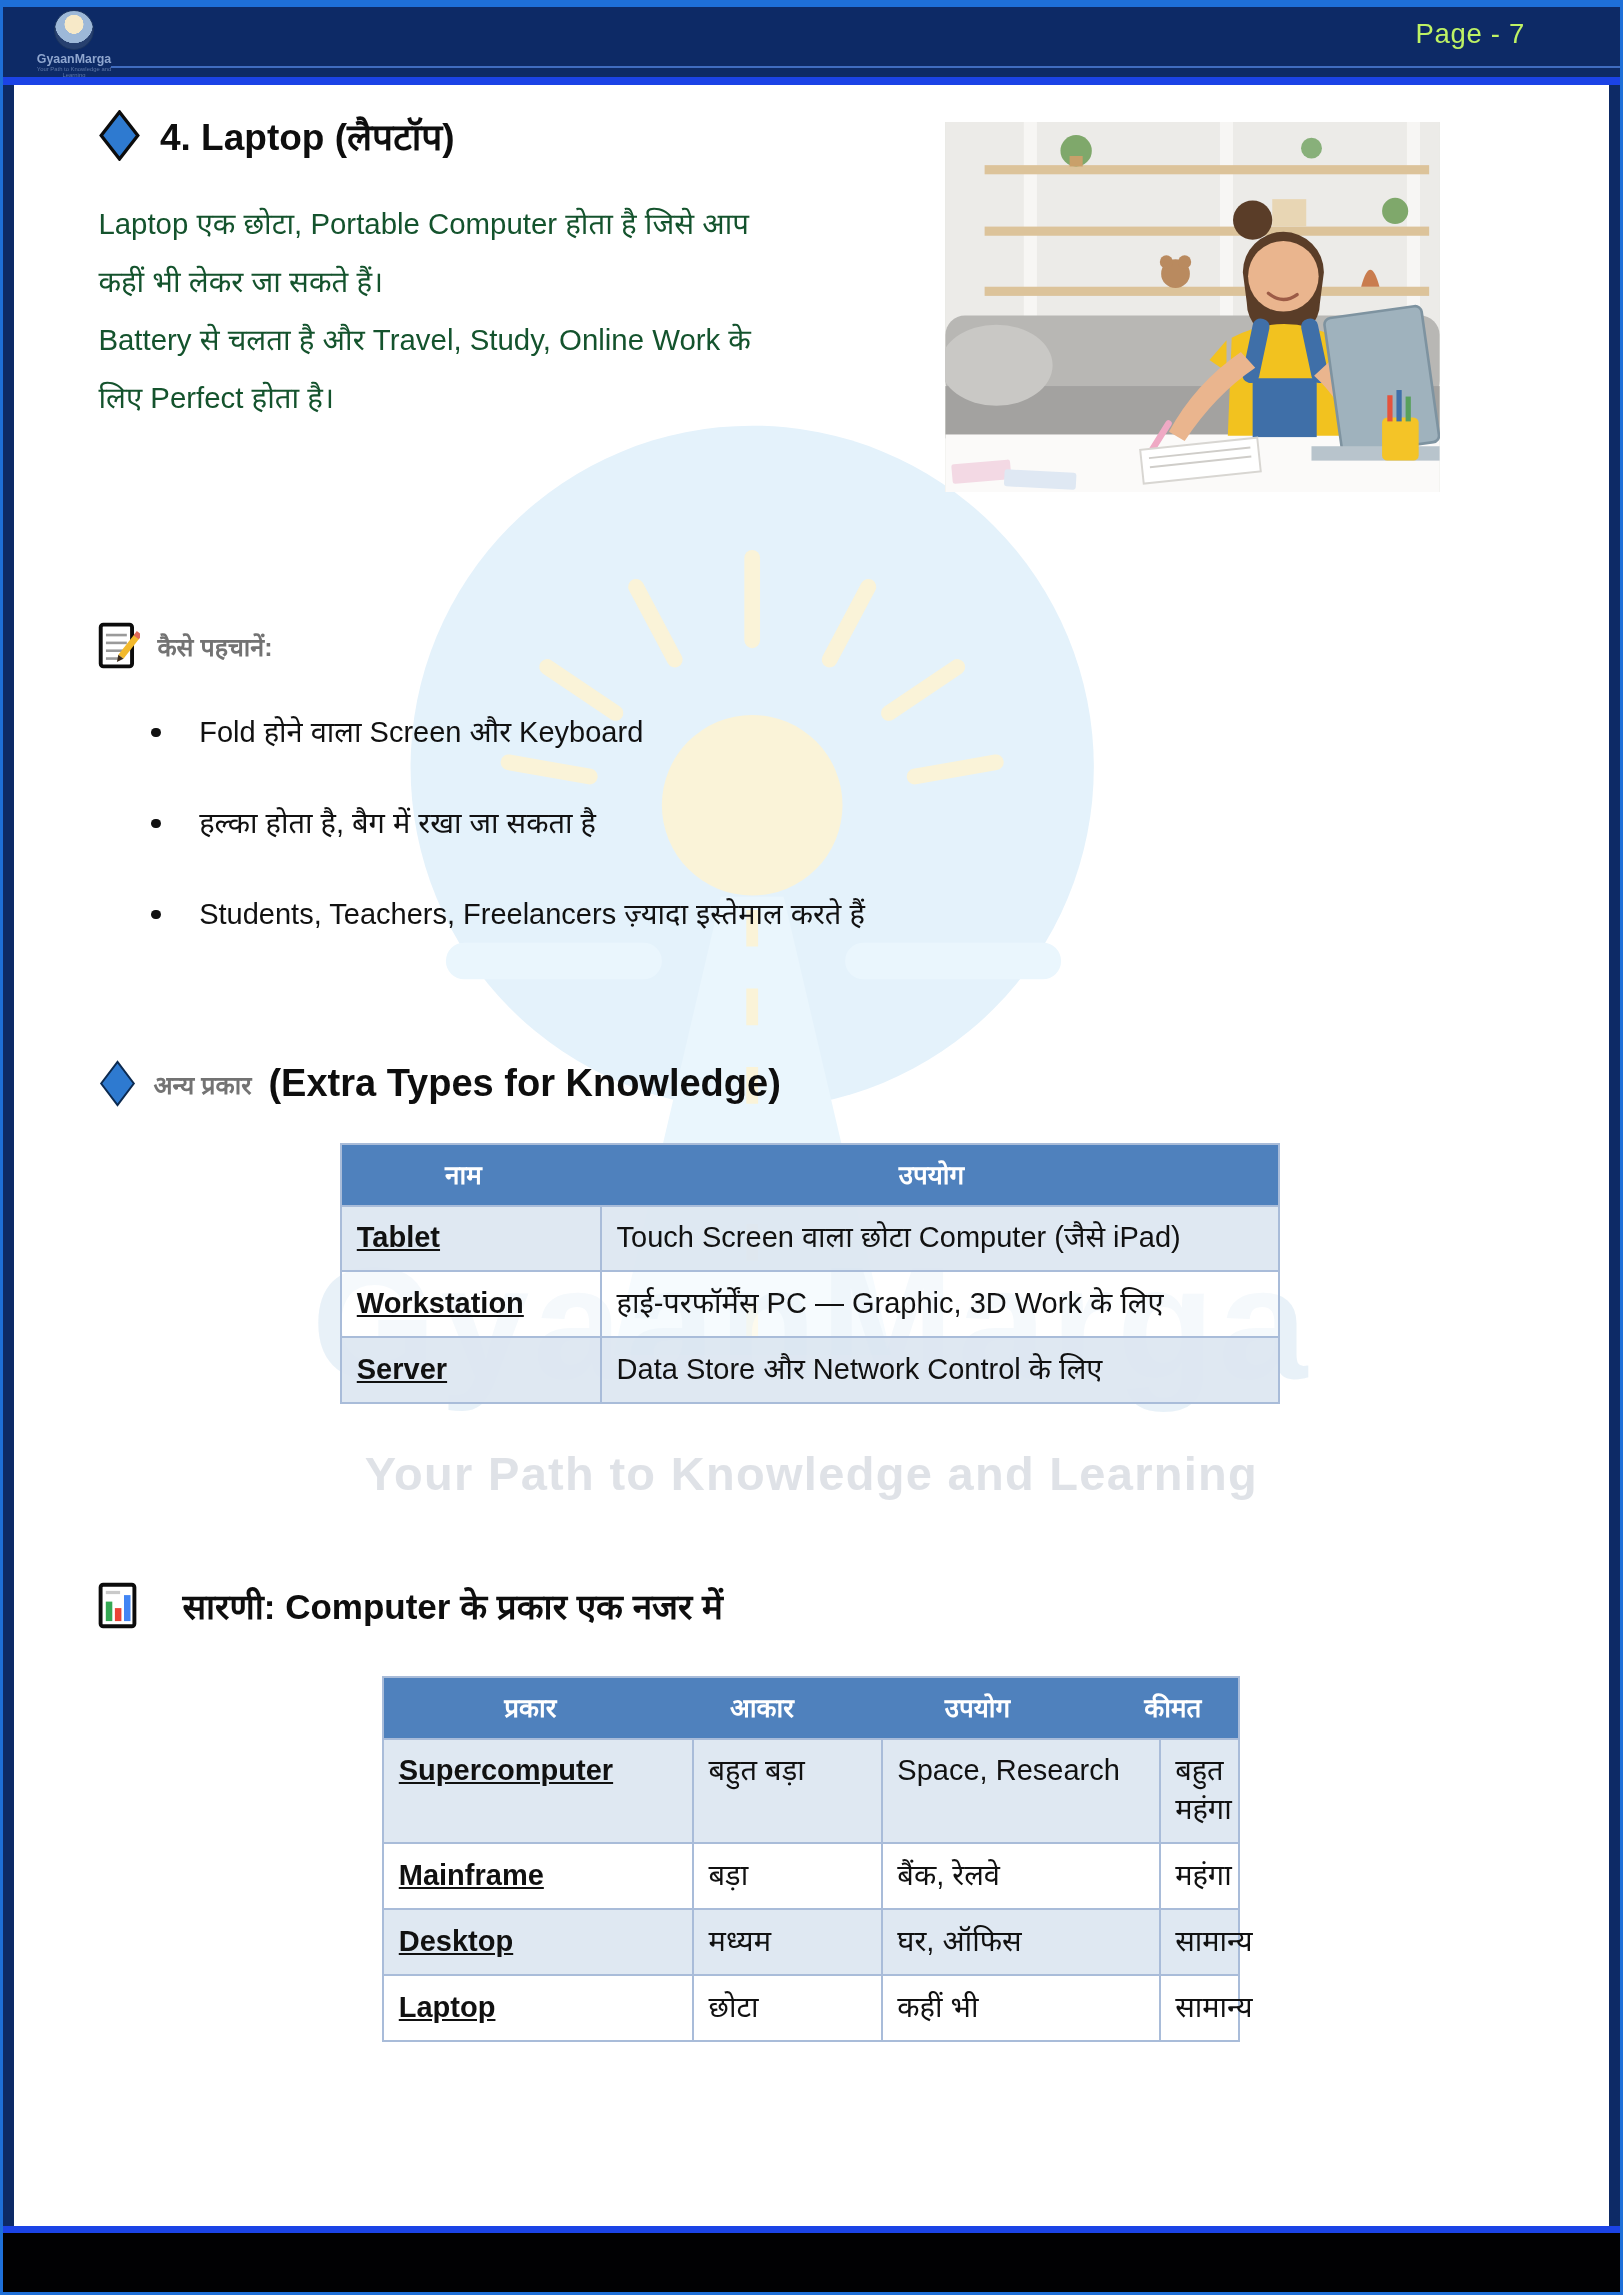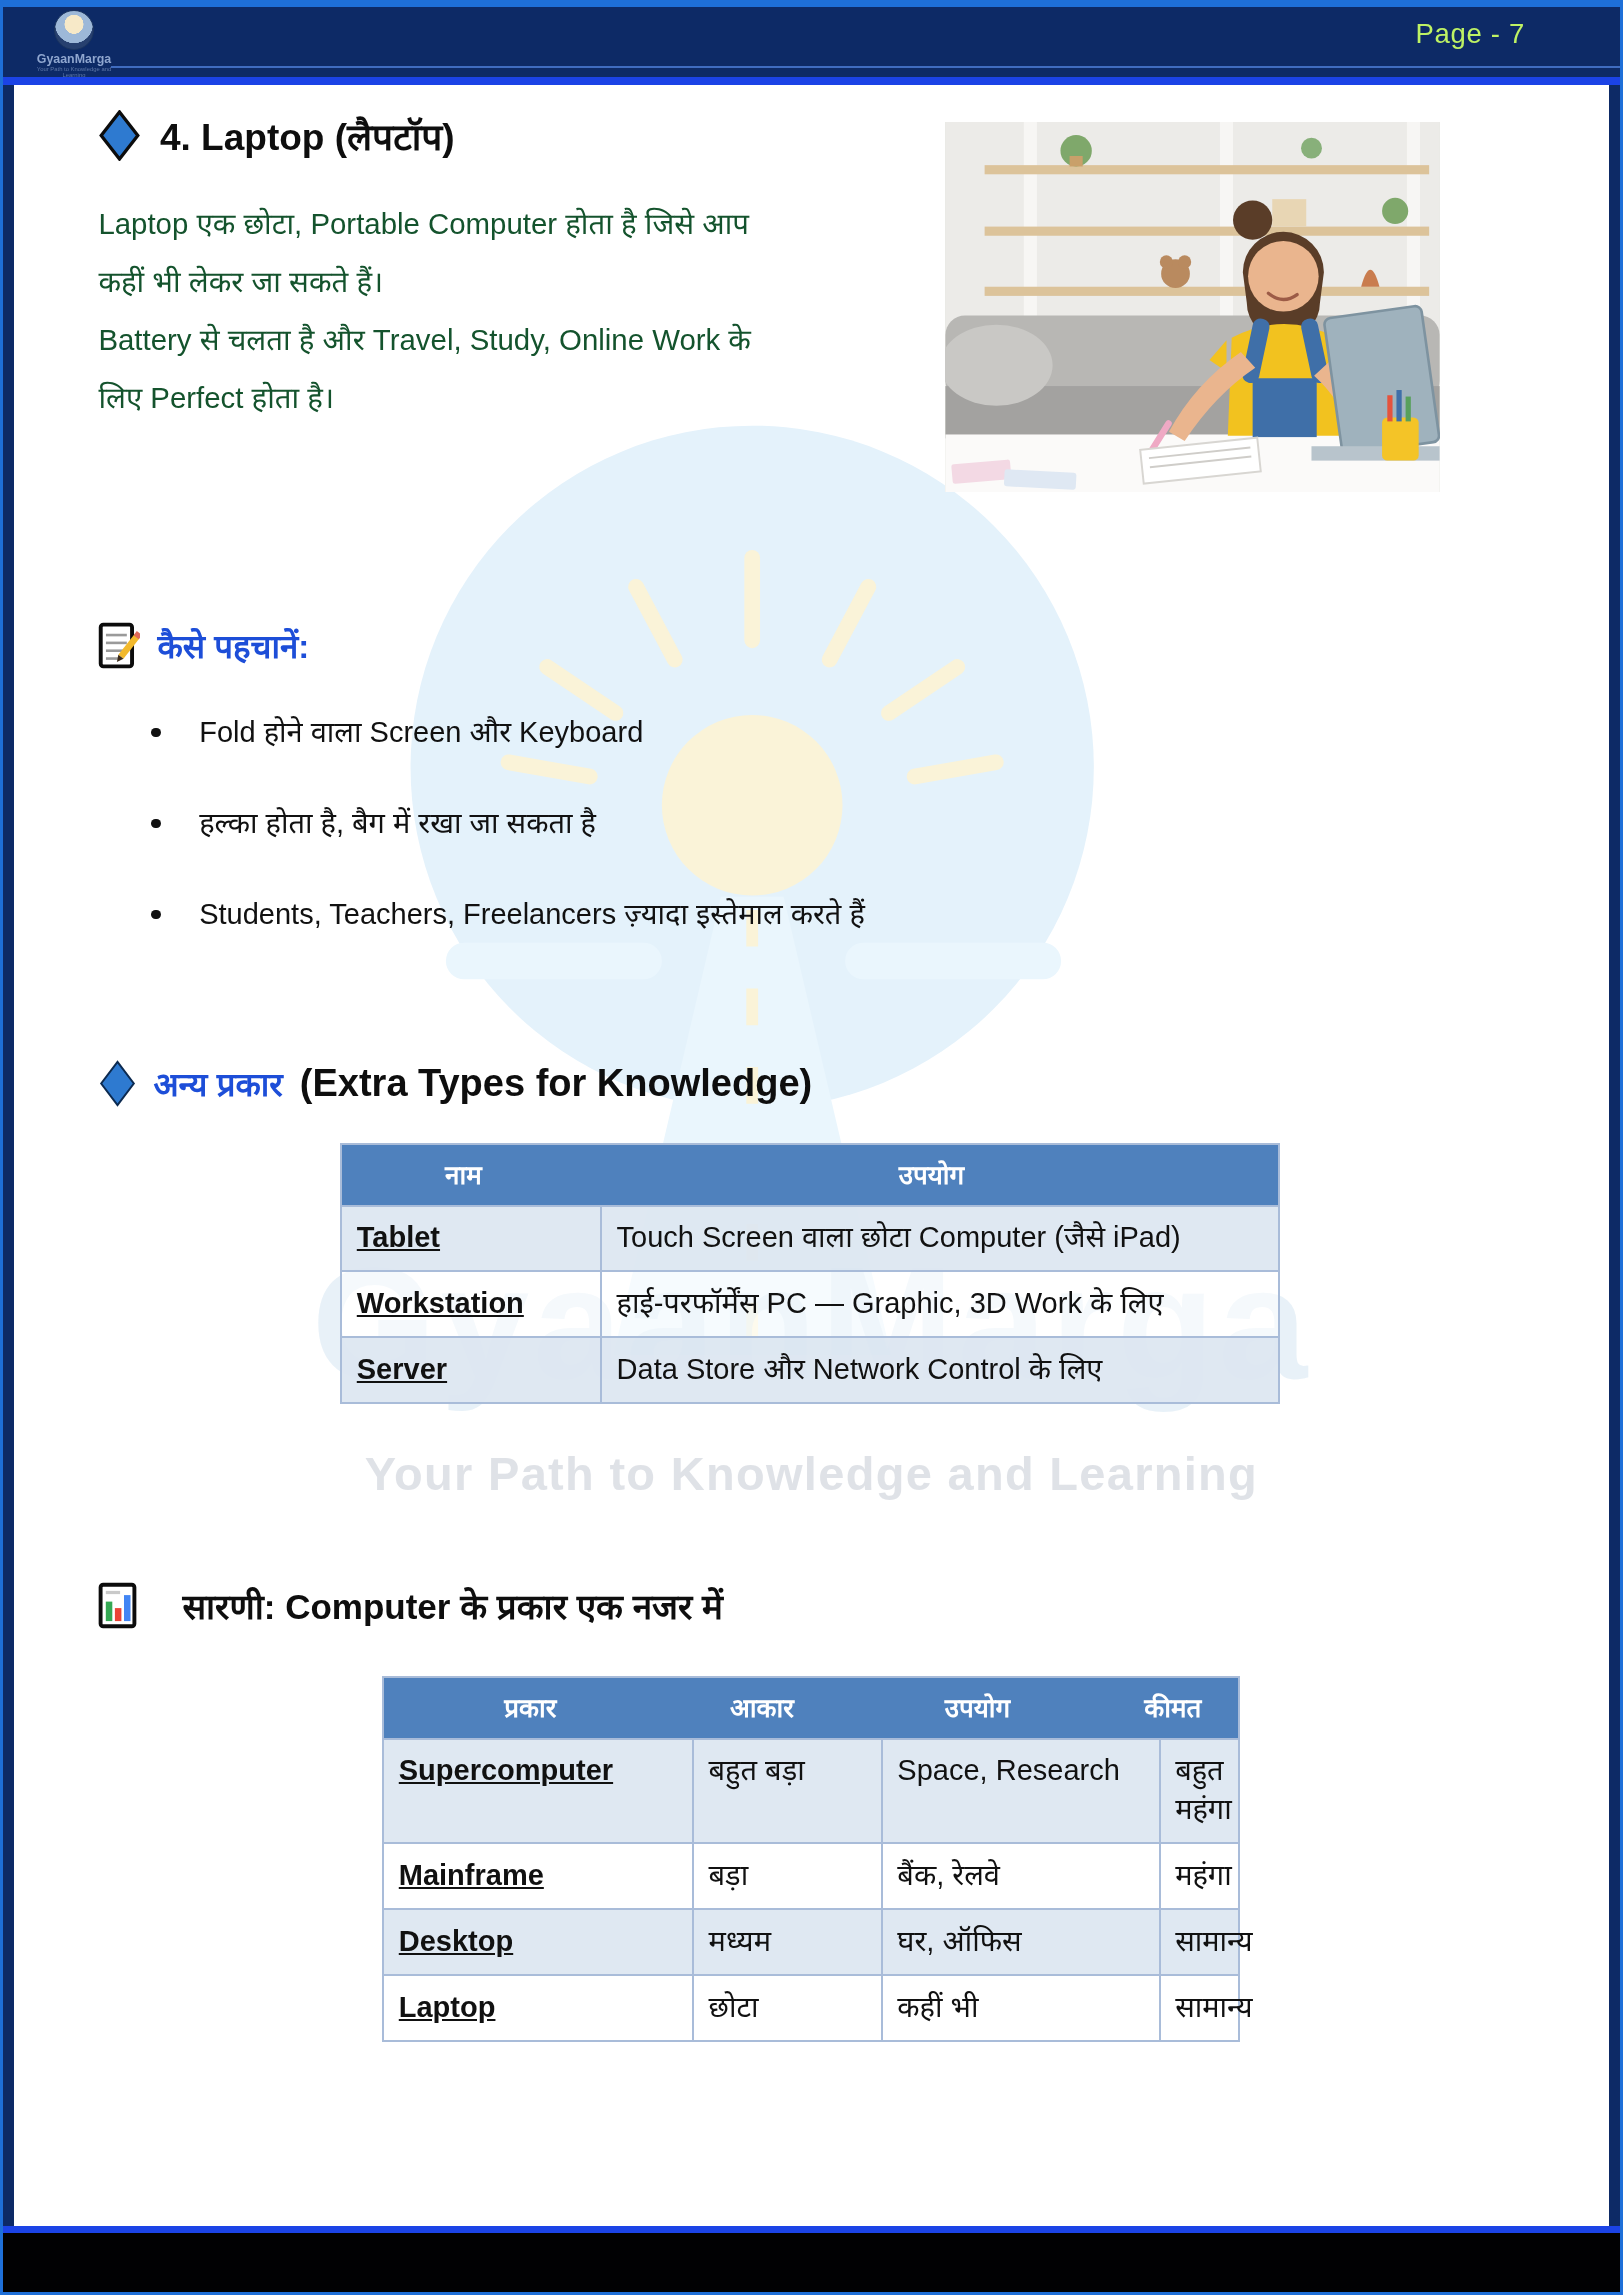--- a/index.html
+++ b/index.html
@@ -36,21 +36,21 @@
     font-size:160px;font-weight:800;color:rgba(198,219,238,0.40);letter-spacing:3.9px;white-space:nowrap;}
   .wm-tagline{position:absolute;left:0;right:0;top:1361px;text-align:center;z-index:1;
     font-size:47px;font-weight:700;color:rgba(196,203,211,0.55);letter-spacing:1.3px;white-space:nowrap;}
 
   .blk{position:absolute;z-index:2;}
 
   
   .h1{left:85px;top:25px;display:flex;align-items:center;gap:19.6px;}
   .h1 .txt{font-size:37px;font-weight:800;color:#0e0e0e;}
   .sec-h{display:flex;align-items:center;gap:17px;}
-  .sec-h .hi{font-size:33px;font-weight:800;color:#1d4ed8;}
+  .sec-h .hi{font-size:25px;font-weight:800;color:#737373;}
   .sec-h .en{font-size:38px;font-weight:800;color:#0e0e0e;}
 
   
   .para{left:84px;top:110px;width:877px;font-size:29.4px;line-height:58px;color:#14532d;}
 
   
   .photo{left:931px;top:37px;width:495px;height:370px;overflow:hidden;background:#e9e7e4;}
 
   
   .kaise{left:84px;top:537px;}

